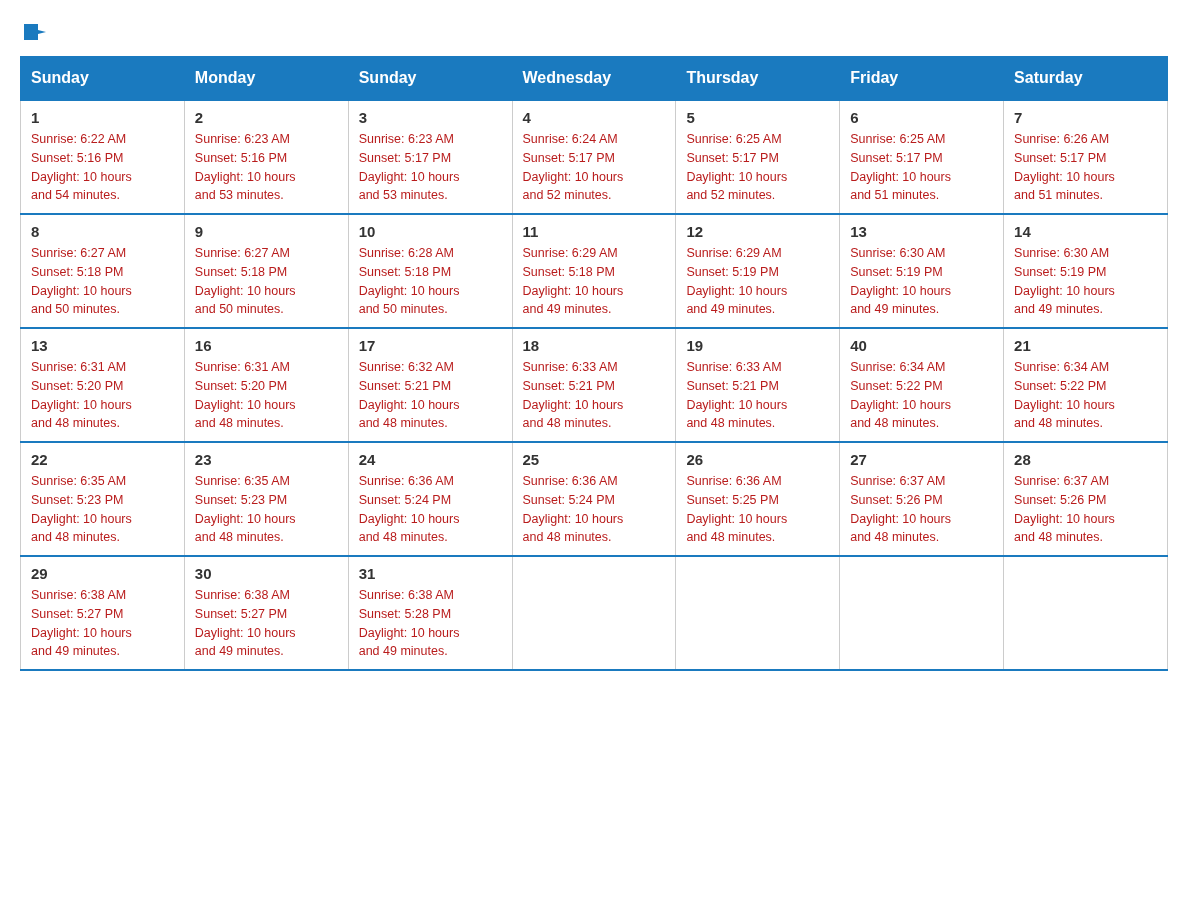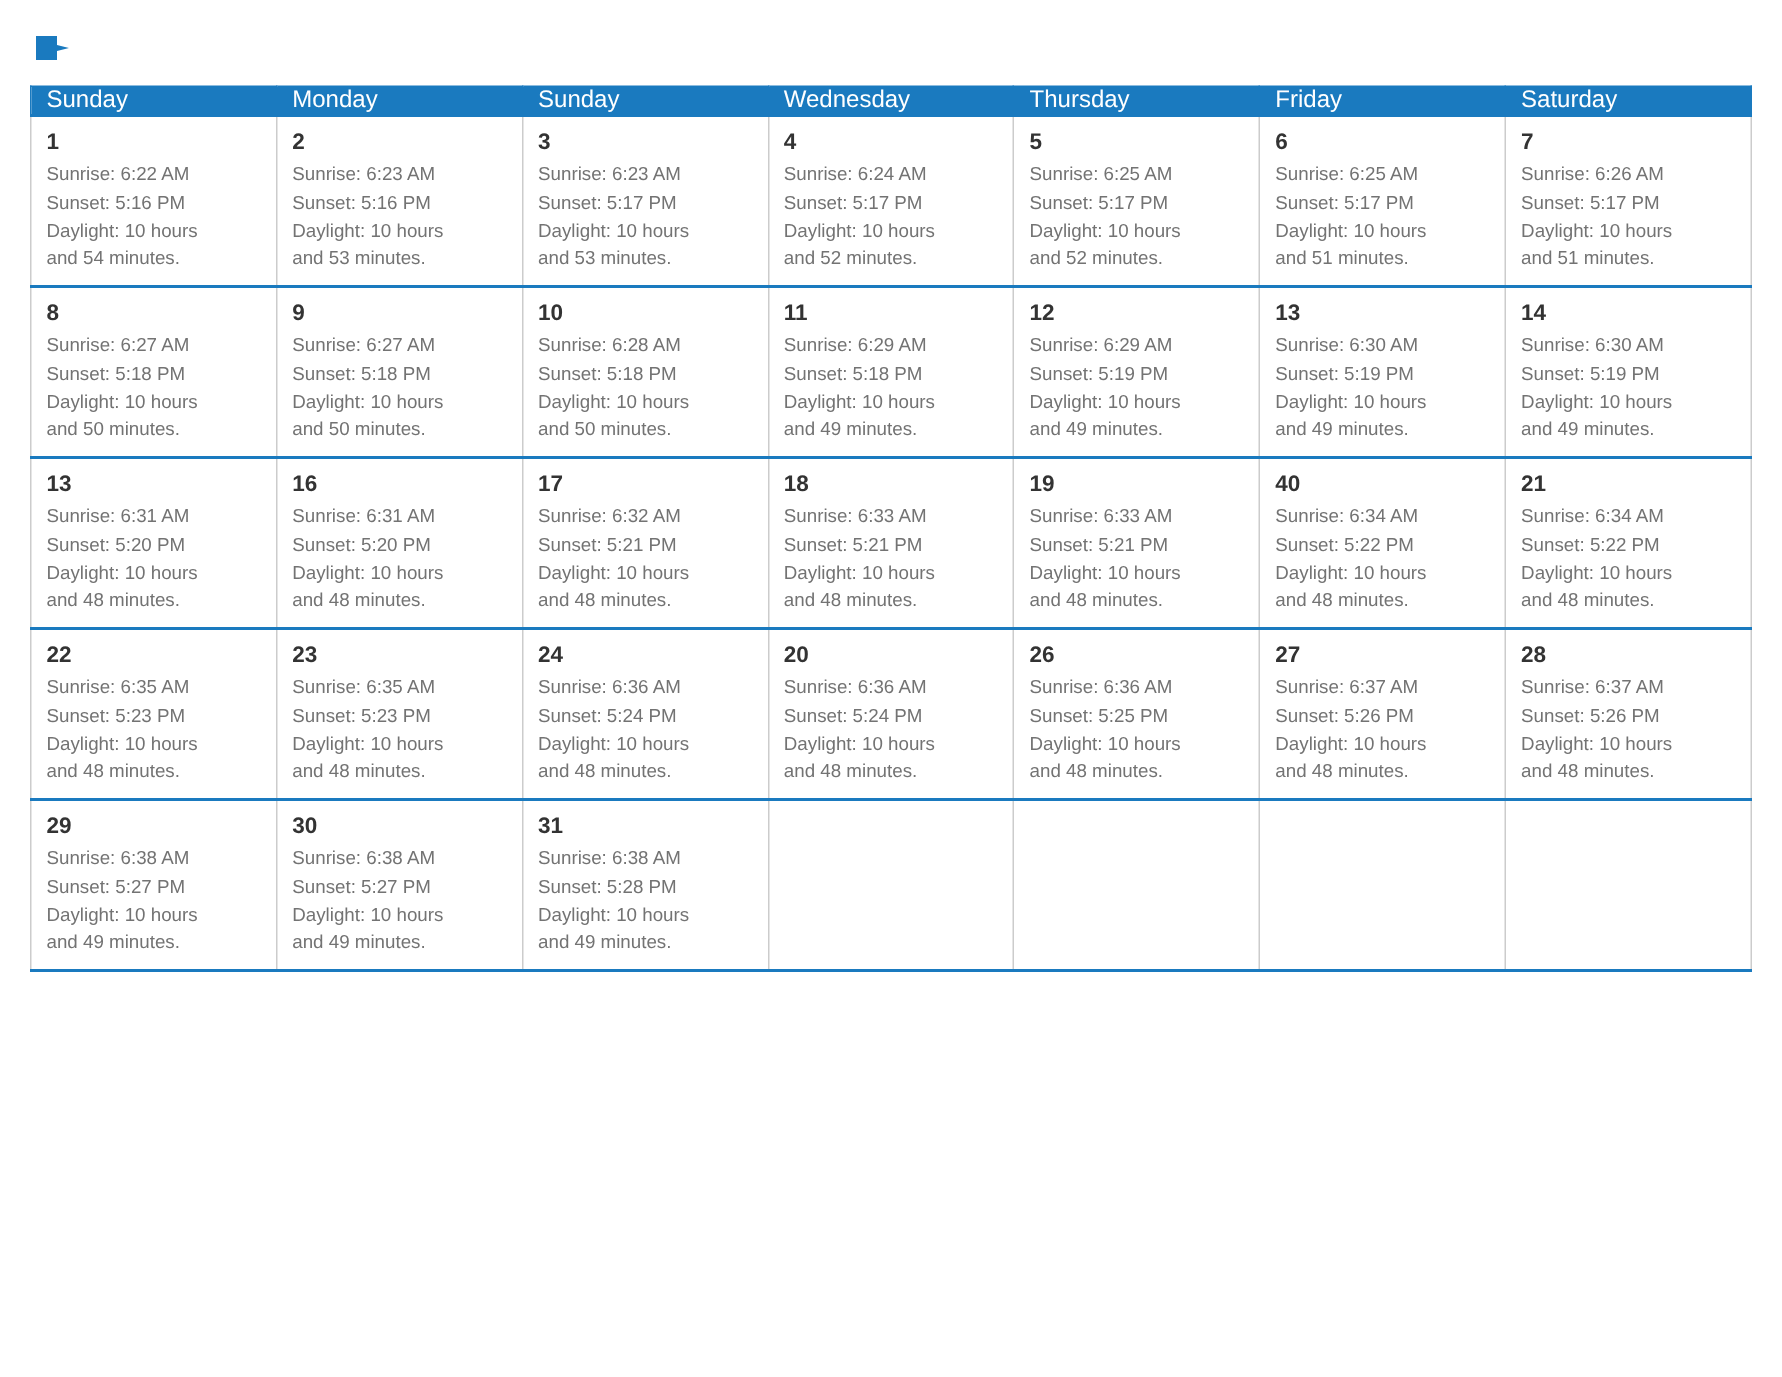--- a/index.html
+++ b/index.html
@@ -45,23 +45,23 @@
       color: #555;
       margin-top: 4px;
     }
     .calendar {
       width: 100%;
       border-collapse: collapse;
     }
     .calendar th {
       background-color: #1a7abf;
       color: #fff;
-      padding: 0 10px;
+      padding: 12px 10px;
       font-size: 16px;
-      font-weight: normal;
+      font-weight: bold;
       text-align: left;
       border: 1px solid #1a7abf;
     }
     .calendar td {
       vertical-align: top;
       padding: 8px 10px;
       border: 1px solid #ccc;
       width: 14.28%;
       font-size: 13px;
       color: #333;
@@ -69,21 +69,21 @@
     }
     .day-number {
       font-size: 15px;
       font-weight: bold;
       margin-bottom: 4px;
       display: block;
     }
     .day-info {
       font-size: 12.5px;
       line-height: 1.5;
-      color: #737373;
+      color: #b91c1c;
     }
     .calendar tr {
       border-bottom: 2px solid #1a7abf;
     }
     .calendar td.empty {
       background: #fff;
     }
   </style>
 </head>
 <body>
@@ -338,21 +338,21 @@
         <td>
         <span class="day-number">24</span>
         <div class="day-info">
           Sunrise: 6:36 AM<br>
           Sunset: 5:24 PM<br>
           Daylight: 10 hours<br>
           and 48 minutes.
         </div>
       </td>
         <td>
-        <span class="day-number">20</span>
+        <span class="day-number">25</span>
         <div class="day-info">
           Sunrise: 6:36 AM<br>
           Sunset: 5:24 PM<br>
           Daylight: 10 hours<br>
           and 48 minutes.
         </div>
       </td>
         <td>
         <span class="day-number">26</span>
         <div class="day-info">

